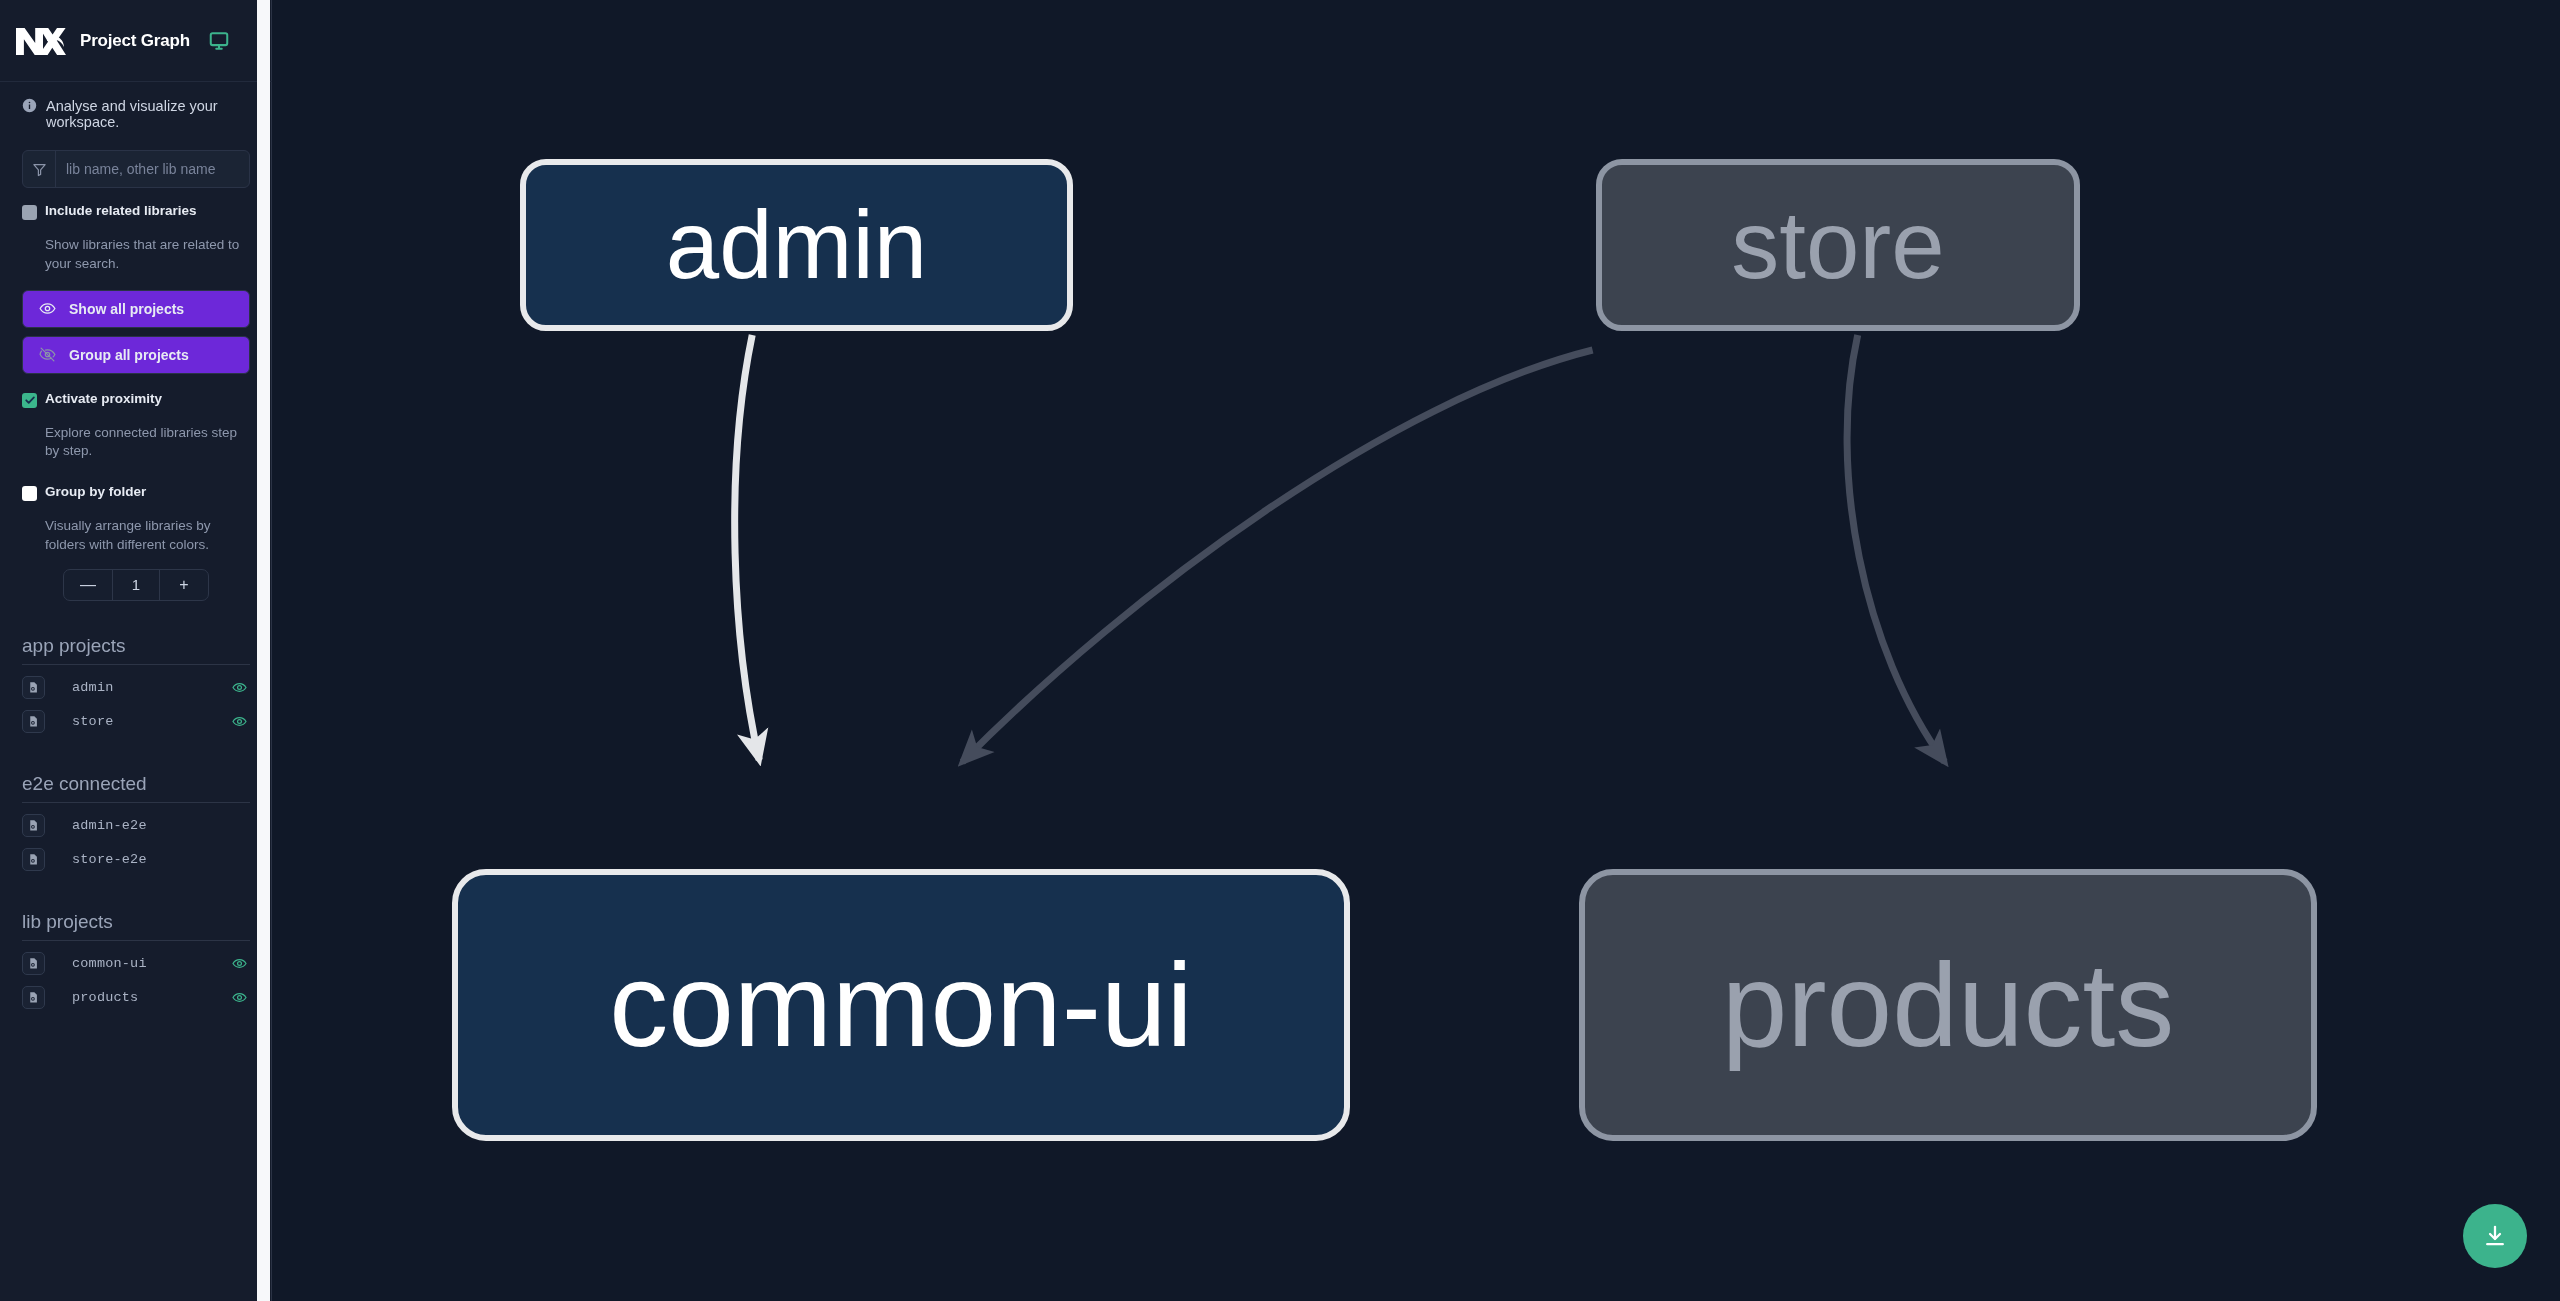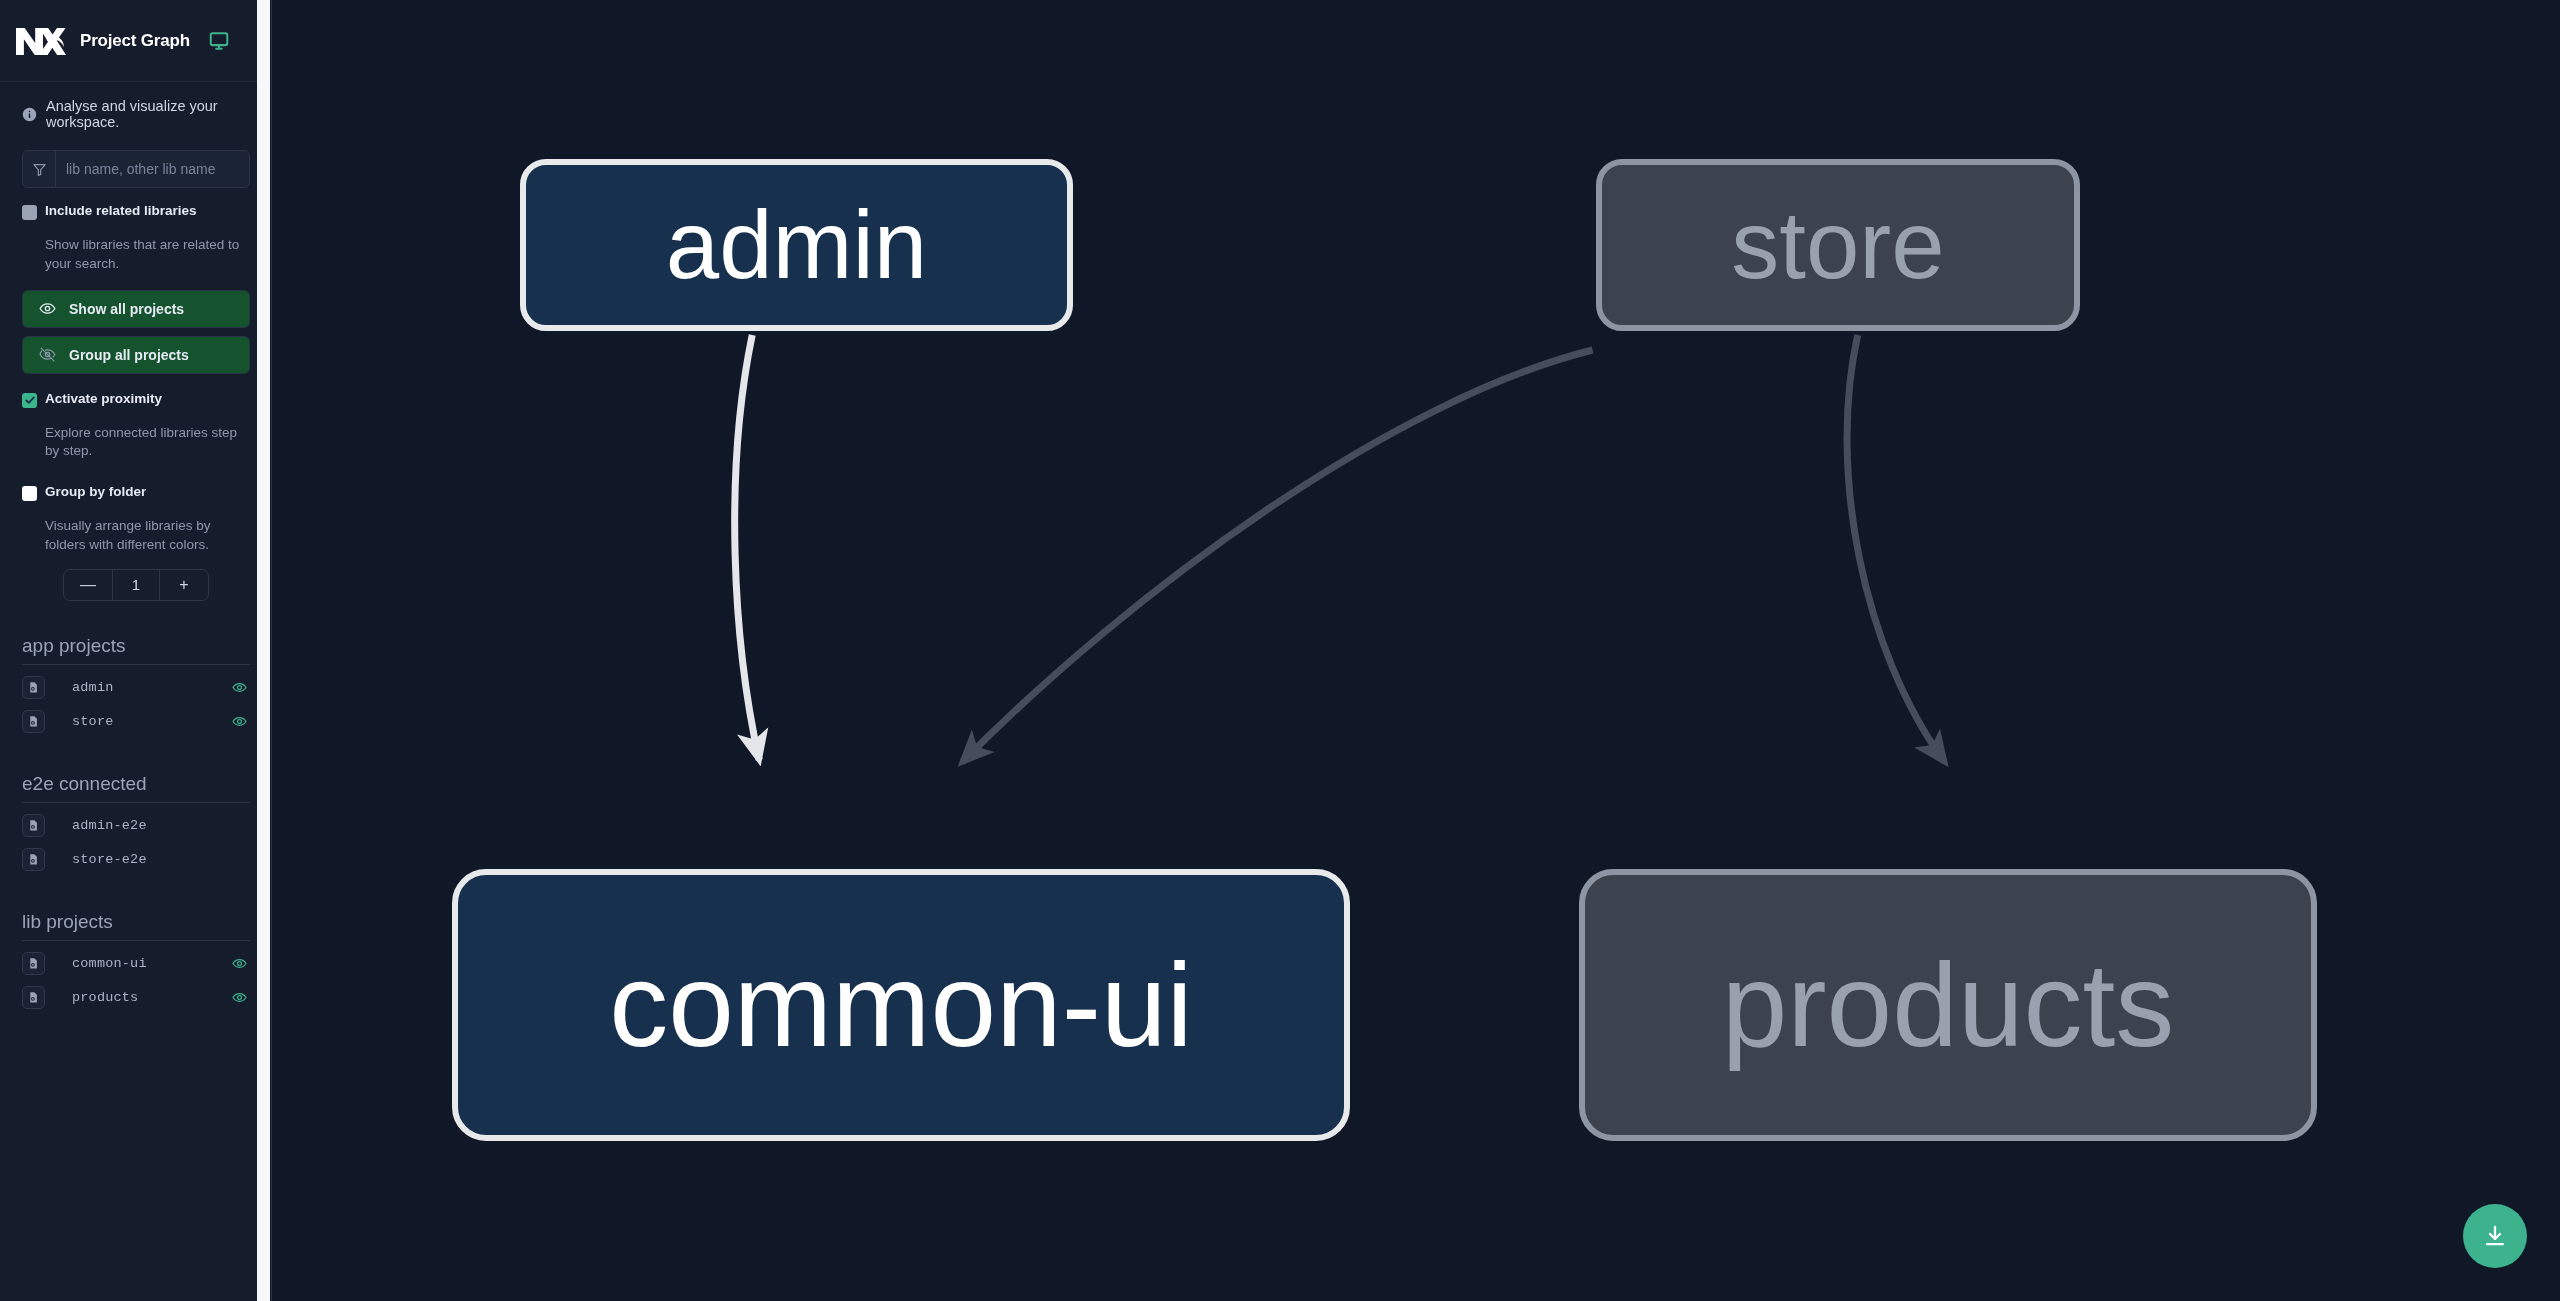--- a/index.html
+++ b/index.html
@@ -32,21 +32,21 @@
     gap: 14px;
   }
   .nx-logo { width: 52px; height: 34px; flex: 0 0 52px; display:block; }
   .app-title {
     color: #ffffff; font-size: 17px; font-weight: bold; letter-spacing: -0.2px;
     white-space: nowrap;
   }
   .monitor-icon { width: 22px; height: 22px; margin-left: 4px; display:block; }
 
   .tagline-row {
-    display: flex; align-items: center; gap: 9px;
+    display: flex; gap: 9px;
     padding: 16px 14px 14px 22px;
   }
   .info-icon { width: 15px; height: 15px; flex: 0 0 15px; display:block; }
   .tagline { color: #cfd6e4; font-size: 14.5px; }
 
   .search-wrap { padding: 6px 22px 0 22px; }
   .search-box {
     display: flex; align-items: center;
     height: 38px;
     background: #1b2434;
@@ -87,21 +87,21 @@
   }
   .cb.checked svg { width: 12px; height: 12px; display:block; }
   .opt-text { flex: 1; }
   .opt-title { color: #e7ebf3; font-size: 13.5px; font-weight: bold; line-height: 1.28; }
   .opt-desc { color: #8e98ad; font-size: 13.5px; line-height: 1.38; margin-top: 17px; }
 
   .btn-stack { padding: 16px 22px 0 22px; display: flex; flex-direction: column; gap: 8px; }
   .side-btn {
     display: flex; align-items: center; gap: 13px;
     height: 38px;
-    background: #14532d;
+    background: #6d28d9;
     border: 1px solid #2a3347;
     border-radius: 6px;
     padding: 0 16px;
     color: #e7ebf3; font-size: 14px; font-weight: bold;
     cursor: pointer;
     font-family: "Liberation Sans", sans-serif;
     width: 100%;
   }
   .side-btn svg { width: 17px; height: 17px; flex: 0 0 17px; display:block; }
 

